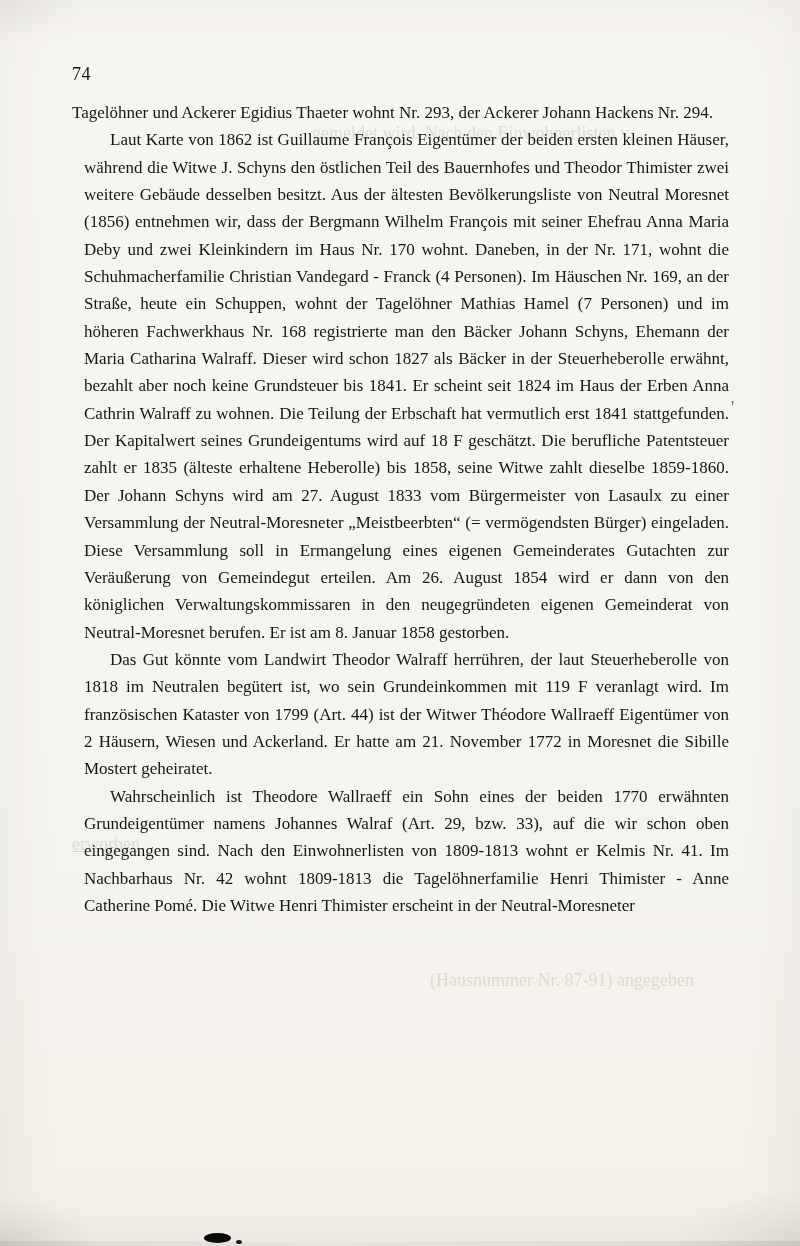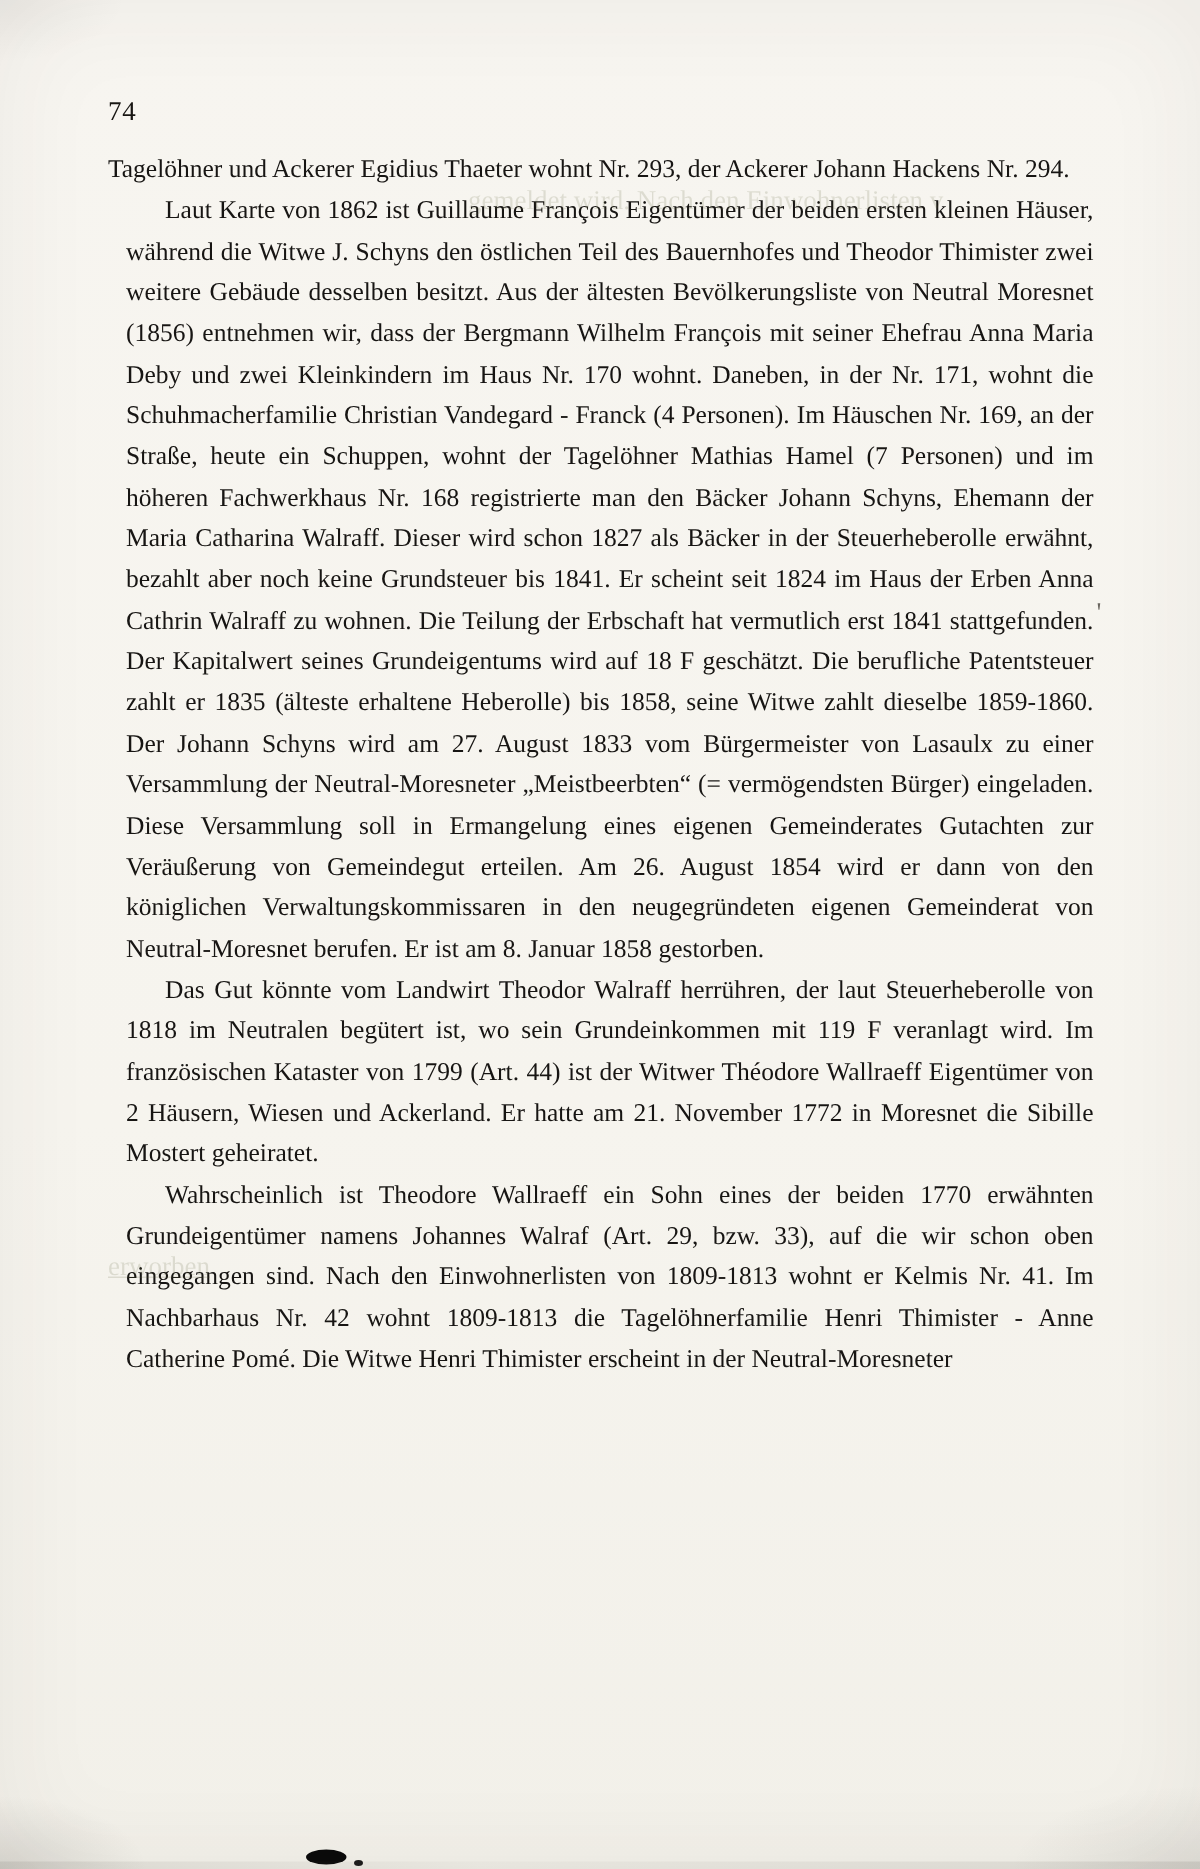--- a/index.html
+++ b/index.html
@@ -103,19 +103,20 @@
 
   <div class="text-block">
     <p>Tagelöhner und Ackerer Egidius Thaeter wohnt Nr. 293, der Ackerer Johann Hackens Nr. 294.</p>
     <p class="indented">Laut Karte von 1862 ist Guillaume François Eigentümer der beiden ersten kleinen Häuser, während die Witwe J. Schyns den östlichen Teil des Bauernhofes und Theodor Thimister zwei weitere Gebäude desselben besitzt. Aus der ältesten Bevölkerungsliste von Neutral Moresnet (1856) entnehmen wir, dass der Bergmann Wilhelm François mit seiner Ehefrau Anna Maria Deby und zwei Kleinkindern im Haus Nr. 170 wohnt. Daneben, in der Nr. 171, wohnt die Schuhmacherfamilie Christian Vandegard - Franck (4 Personen). Im Häuschen Nr. 169, an der Straße, heute ein Schuppen, wohnt der Tagelöhner Mathias Hamel (7 Personen) und im höheren Fachwerkhaus Nr. 168 registrierte man den Bäcker Johann Schyns, Ehemann der Maria Catharina Walraff. Dieser wird schon 1827 als Bäcker in der Steuerheberolle erwähnt, bezahlt aber noch keine Grundsteuer bis 1841. Er scheint seit 1824 im Haus der Erben Anna Cathrin Walraff zu wohnen. Die Teilung der Erbschaft hat vermutlich erst 1841 stattgefunden. Der Kapitalwert seines Grundeigentums wird auf 18 F geschätzt. Die berufliche Patentsteuer zahlt er 1835 (älteste erhaltene Heberolle) bis 1858, seine Witwe zahlt dieselbe 1859-1860. Der Johann Schyns wird am 27. August 1833 vom Bürgermeister von Lasaulx zu einer Versammlung der Neutral-Moresneter „Meistbeerbten“ (= vermögendsten Bürger) eingeladen. Diese Versammlung soll in Ermangelung eines eigenen Gemeinderates Gutachten zur Veräußerung von Gemeindegut erteilen. Am 26. August 1854 wird er dann von den königlichen Verwaltungskommissaren in den neugegründeten eigenen Gemeinderat von Neutral-Moresnet berufen. Er ist am 8. Januar 1858 gestorben.</p>
     <p class="indented">Das Gut könnte vom Landwirt Theodor Walraff herrühren, der laut Steuerheberolle von 1818 im Neutralen begütert ist, wo sein Grundeinkommen mit 119 F veranlagt wird. Im französischen Kataster von 1799 (Art. 44) ist der Witwer Théodore Wallraeff Eigentümer von 2 Häusern, Wiesen und Ackerland. Er hatte am 21. November 1772 in Moresnet die Sibille Mostert geheiratet.</p>
     <p class="indented">Wahrscheinlich ist Theodore Wallraeff ein Sohn eines der beiden 1770 erwähnten Grundeigentümer namens Johannes Walraf (Art. 29, bzw. 33), auf die wir schon oben eingegangen sind. Nach den Einwohnerlisten von 1809-1813 wohnt er Kelmis Nr. 41. Im Nachbarhaus Nr. 42 wohnt 1809-1813 die Tagelöhnerfamilie Henri Thimister - Anne Catherine Pomé. Die Witwe Henri Thimister erscheint in der Neutral-Moresneter</p>
   </div>
 
   <div class="bleed" style="left:312px; top:123px;">gemeldet wird. Nach den Einwohnerlisten v</div>
   <div class="bleed" style="left:72px; top:834px;text-decoration:underline;">erworben</div>
+  <div class="bleed" style="left:430px; top:970px;">(Hausnummer Nr. 87-91) angegeben</div>
 
   <span class="stray-tick">'</span>
   <div class="ink-blob"></div>
   <div class="ink-speck"></div>
   <div class="bottom-edge"></div>
 
 </div>
 
 </body></html>

